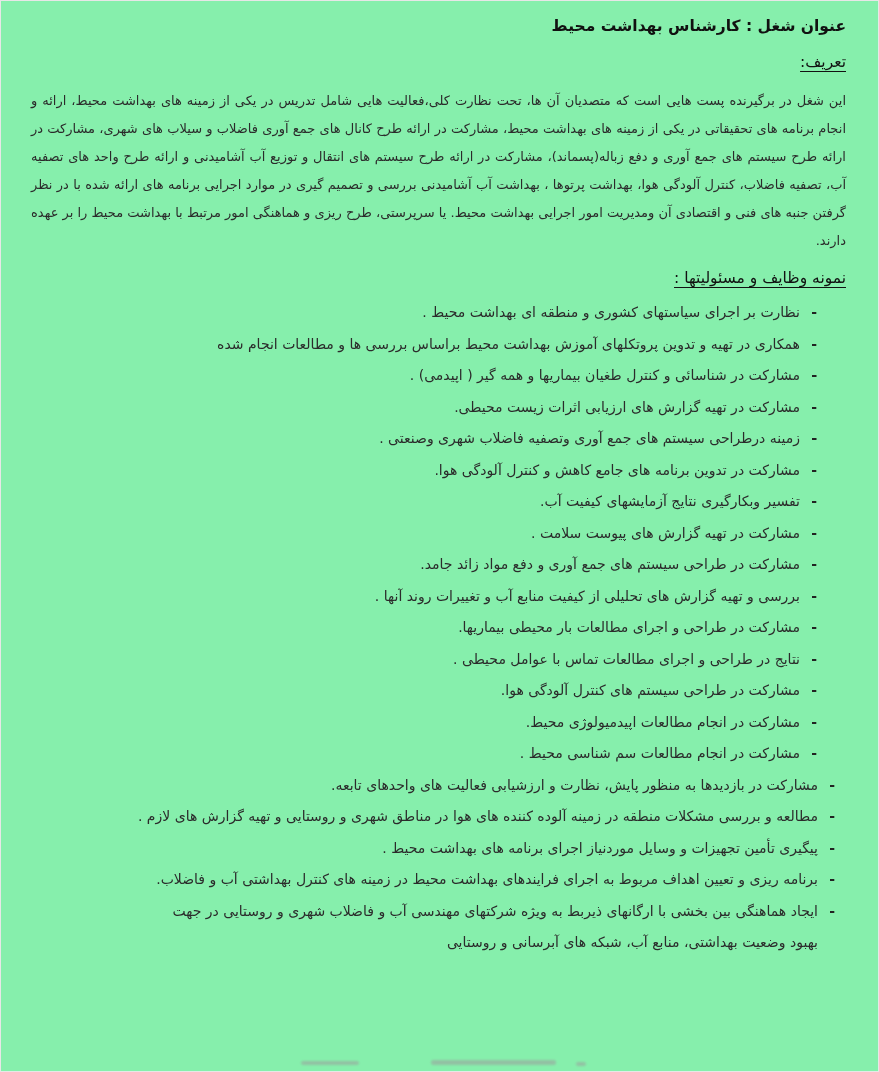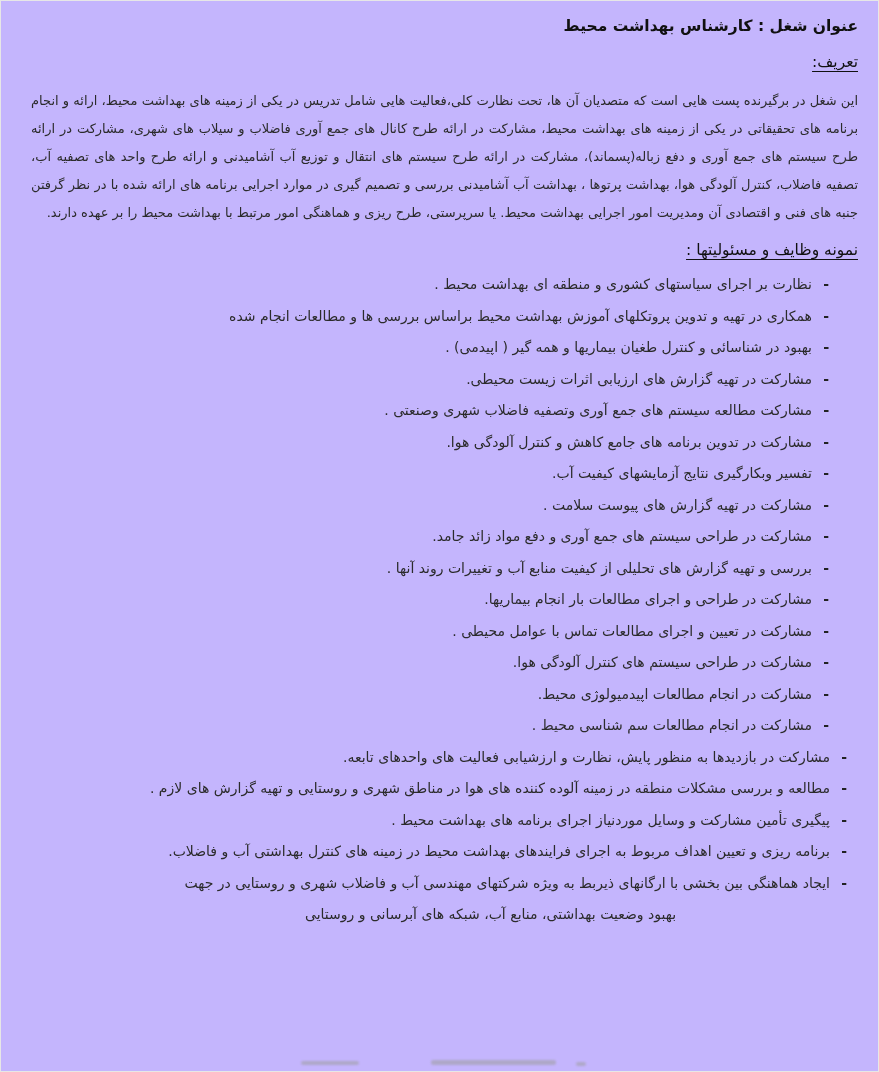--- a/index.html
+++ b/index.html
@@ -1,19 +1,19 @@
 <!DOCTYPE html>
 <html lang="fa" dir="rtl"><head>
 <meta charset="utf-8">
 <style>
   html,body{margin:0;padding:0;background:#f4f4f4;}
   .page{
     width:879px;height:1072px;box-sizing:border-box;position:relative;
-    background:#c4b5fd;border:1px solid #e7e7e7;overflow:hidden;
-    padding:8px 20px 0 30px;
+    background:#86efac;border:1px solid #e7e7e7;overflow:hidden;
+    padding:8px 32px 0 30px;
     font-family:"DejaVu Sans","Liberation Sans",sans-serif;
     color:#2b2b2b;direction:rtl;
   }
   .doc-title{
     font-size:15.5px;font-weight:700;color:#111;
     line-height:22px;margin:6px 0 14px 0;
   }
   .section-heading{
     font-size:15.5px;font-weight:400;color:#111;
     line-height:22px;margin:0 0 14px 0;
@@ -31,21 +31,21 @@
   .duty{
     position:relative;padding-right:17px;line-height:31.5px;
     white-space:nowrap;
   }
   .duty .dash{
     position:absolute;right:0;top:0;font-weight:700;color:#222;
   }
   .group-a{margin-right:18px;}
   .duty-wrapped{white-space:normal;}
   .duty-wrapped .line1{display:block;white-space:nowrap;line-height:31.5px;}
-  .duty-wrapped .line2{display:block;text-align:center;line-height:31.5px;padding-left:120px;}
+  .duty-wrapped .line2{display:block;line-height:31.5px;padding-left:120px;}
   
   .faded-cutoff{
     position:absolute;bottom:2px;left:0;width:100%;height:12px;
     direction:ltr;opacity:0.55;filter:blur(1.3px);
   }
   .faded-cutoff .smudge{
     position:absolute;background:#9d9d9d;border-radius:2px;
   }
   .faded-cutoff .s1{left:430px;top:3px;width:125px;height:5px;}
   .faded-cutoff .s2{left:300px;top:4px;width:58px;height:4px;}
@@ -61,37 +61,37 @@
   <div class="section-heading">تعریف:</div>
 
   <p class="definition-body">این شغل در برگیرنده پست هایی است که متصدیان آن ها، تحت نظارت کلی،فعالیت هایی شامل تدریس در یکی از زمینه های بهداشت محیط، ارائه و انجام برنامه های تحقیقاتی در یکی از زمینه های بهداشت محیط، مشارکت در ارائه طرح کانال های جمع آوری فاضلاب و سیلاب های شهری، مشارکت در ارائه طرح سیستم های جمع آوری و دفع زباله(پسماند)، مشارکت در ارائه طرح سیستم های انتقال و توزیع آب آشامیدنی و ارائه طرح واحد های تصفیه آب، تصفیه فاضلاب، کنترل آلودگی هوا، بهداشت پرتوها ، بهداشت آب آشامیدنی بررسی و تصمیم گیری در موارد اجرایی برنامه های ارائه شده با در نظر گرفتن جنبه های فنی و اقتصادی آن ومدیریت امور اجرایی بهداشت محیط. یا سرپرستی، طرح ریزی و هماهنگی امور مرتبط با بهداشت محیط را بر عهده دارند.</p>
 
   <div class="section-heading duties-heading">نمونه وظایف و مسئولیتها :</div>
 
   <ul class="duties">
     <li class="duty group-a"><span class="dash">-</span><span class="duty-text">نظارت بر اجرای سیاستهای کشوری و منطقه ای بهداشت محیط .</span></li>
     <li class="duty group-a"><span class="dash">-</span><span class="duty-text">همکاری در تهیه و تدوین پروتکلهای آموزش بهداشت محیط براساس بررسی ها و مطالعات انجام شده</span></li>
     <li class="duty group-a"><span class="dash">-</span></li>
-    <li class="duty group-a"><span class="dash">-</span><span class="duty-text">بهبود در شناسائی و کنترل طغیان بیماریها و همه گیر ( اپیدمی) .</span></li>
+    <li class="duty group-a"><span class="dash">-</span><span class="duty-text">مشارکت در شناسائی و کنترل طغیان بیماریها و همه گیر ( اپیدمی) .</span></li>
     <li class="duty group-a"><span class="dash">-</span><span class="duty-text">مشارکت در تهیه گزارش های ارزیابی اثرات زیست محیطی.</span></li>
     <li class="duty group-a"><span class="dash">-</span></li>
-    <li class="duty group-a"><span class="dash">-</span><span class="duty-text">مشارکت مطالعه سیستم های جمع آوری وتصفیه فاضلاب شهری وصنعتی .</span></li>
+    <li class="duty group-a"><span class="dash">-</span><span class="duty-text">زمینه درطراحی سیستم های جمع آوری وتصفیه فاضلاب شهری وصنعتی .</span></li>
     <li class="duty group-a"><span class="dash">-</span><span class="duty-text">مشارکت در تدوین برنامه های جامع کاهش و کنترل آلودگی هوا.</span></li>
     <li class="duty group-a"><span class="dash">-</span><span class="duty-text">تفسیر وبکارگیری نتایج آزمایشهای کیفیت آب.</span></li>
     <li class="duty group-a"><span class="dash">-</span><span class="duty-text">مشارکت در تهیه گزارش های پیوست سلامت .</span></li>
     <li class="duty group-a"><span class="dash">-</span><span class="duty-text">مشارکت در طراحی سیستم های جمع آوری و دفع مواد زائد جامد.</span></li>
     <li class="duty group-a"><span class="dash">-</span><span class="duty-text">بررسی و تهیه گزارش های تحلیلی از کیفیت منابع آب و تغییرات روند آنها .</span></li>
-    <li class="duty group-a"><span class="dash">-</span><span class="duty-text">مشارکت در طراحی و اجرای مطالعات بار انجام بیماریها.</span></li>
-    <li class="duty group-a"><span class="dash">-</span><span class="duty-text">مشارکت در تعیین و اجرای مطالعات تماس با عوامل محیطی .</span></li>
+    <li class="duty group-a"><span class="dash">-</span><span class="duty-text">مشارکت در طراحی و اجرای مطالعات بار محیطی بیماریها.</span></li>
+    <li class="duty group-a"><span class="dash">-</span><span class="duty-text">نتایج در طراحی و اجرای مطالعات تماس با عوامل محیطی .</span></li>
     <li class="duty group-a"><span class="dash">-</span><span class="duty-text">مشارکت در طراحی سیستم های کنترل آلودگی هوا.</span></li>
     <li class="duty group-a"><span class="dash">-</span><span class="duty-text">مشارکت در انجام مطالعات اپیدمیولوژی محیط.</span></li>
     <li class="duty group-a"><span class="dash">-</span><span class="duty-text">مشارکت در انجام مطالعات سم شناسی محیط .</span></li>
     <li class="duty"><span class="dash">-</span><span class="duty-text">مشارکت در بازدیدها به منظور پایش، نظارت و ارزشیابی فعالیت های واحدهای تابعه.</span></li>
     <li class="duty"><span class="dash">-</span><span class="duty-text">مطالعه و بررسی مشکلات منطقه در زمینه آلوده کننده های هوا در مناطق شهری و روستایی و تهیه گزارش های لازم .</span></li>
-    <li class="duty"><span class="dash">-</span><span class="duty-text">پیگیری تأمین مشارکت و وسایل موردنیاز اجرای برنامه های بهداشت محیط .</span></li>
+    <li class="duty"><span class="dash">-</span><span class="duty-text">پیگیری تأمین تجهیزات و وسایل موردنیاز اجرای برنامه های بهداشت محیط .</span></li>
     <li class="duty"><span class="dash">-</span><span class="duty-text">برنامه ریزی و تعیین اهداف مربوط به اجرای فرایندهای بهداشت محیط در زمینه های کنترل بهداشتی آب و فاضلاب.</span></li>
     <li class="duty duty-wrapped">
       <span class="dash">-</span>
       <span class="line1">ایجاد هماهنگی بین بخشی با ارگانهای ذیربط به ویژه شرکتهای مهندسی آب و فاضلاب شهری و روستایی در جهت</span>
       <span class="line2">بهبود وضعیت بهداشتی، منابع آب، شبکه های آبرسانی و روستایی</span>
     </li>
   </ul>
 
   <div class="faded-cutoff">
     <span class="smudge s1"></span>

